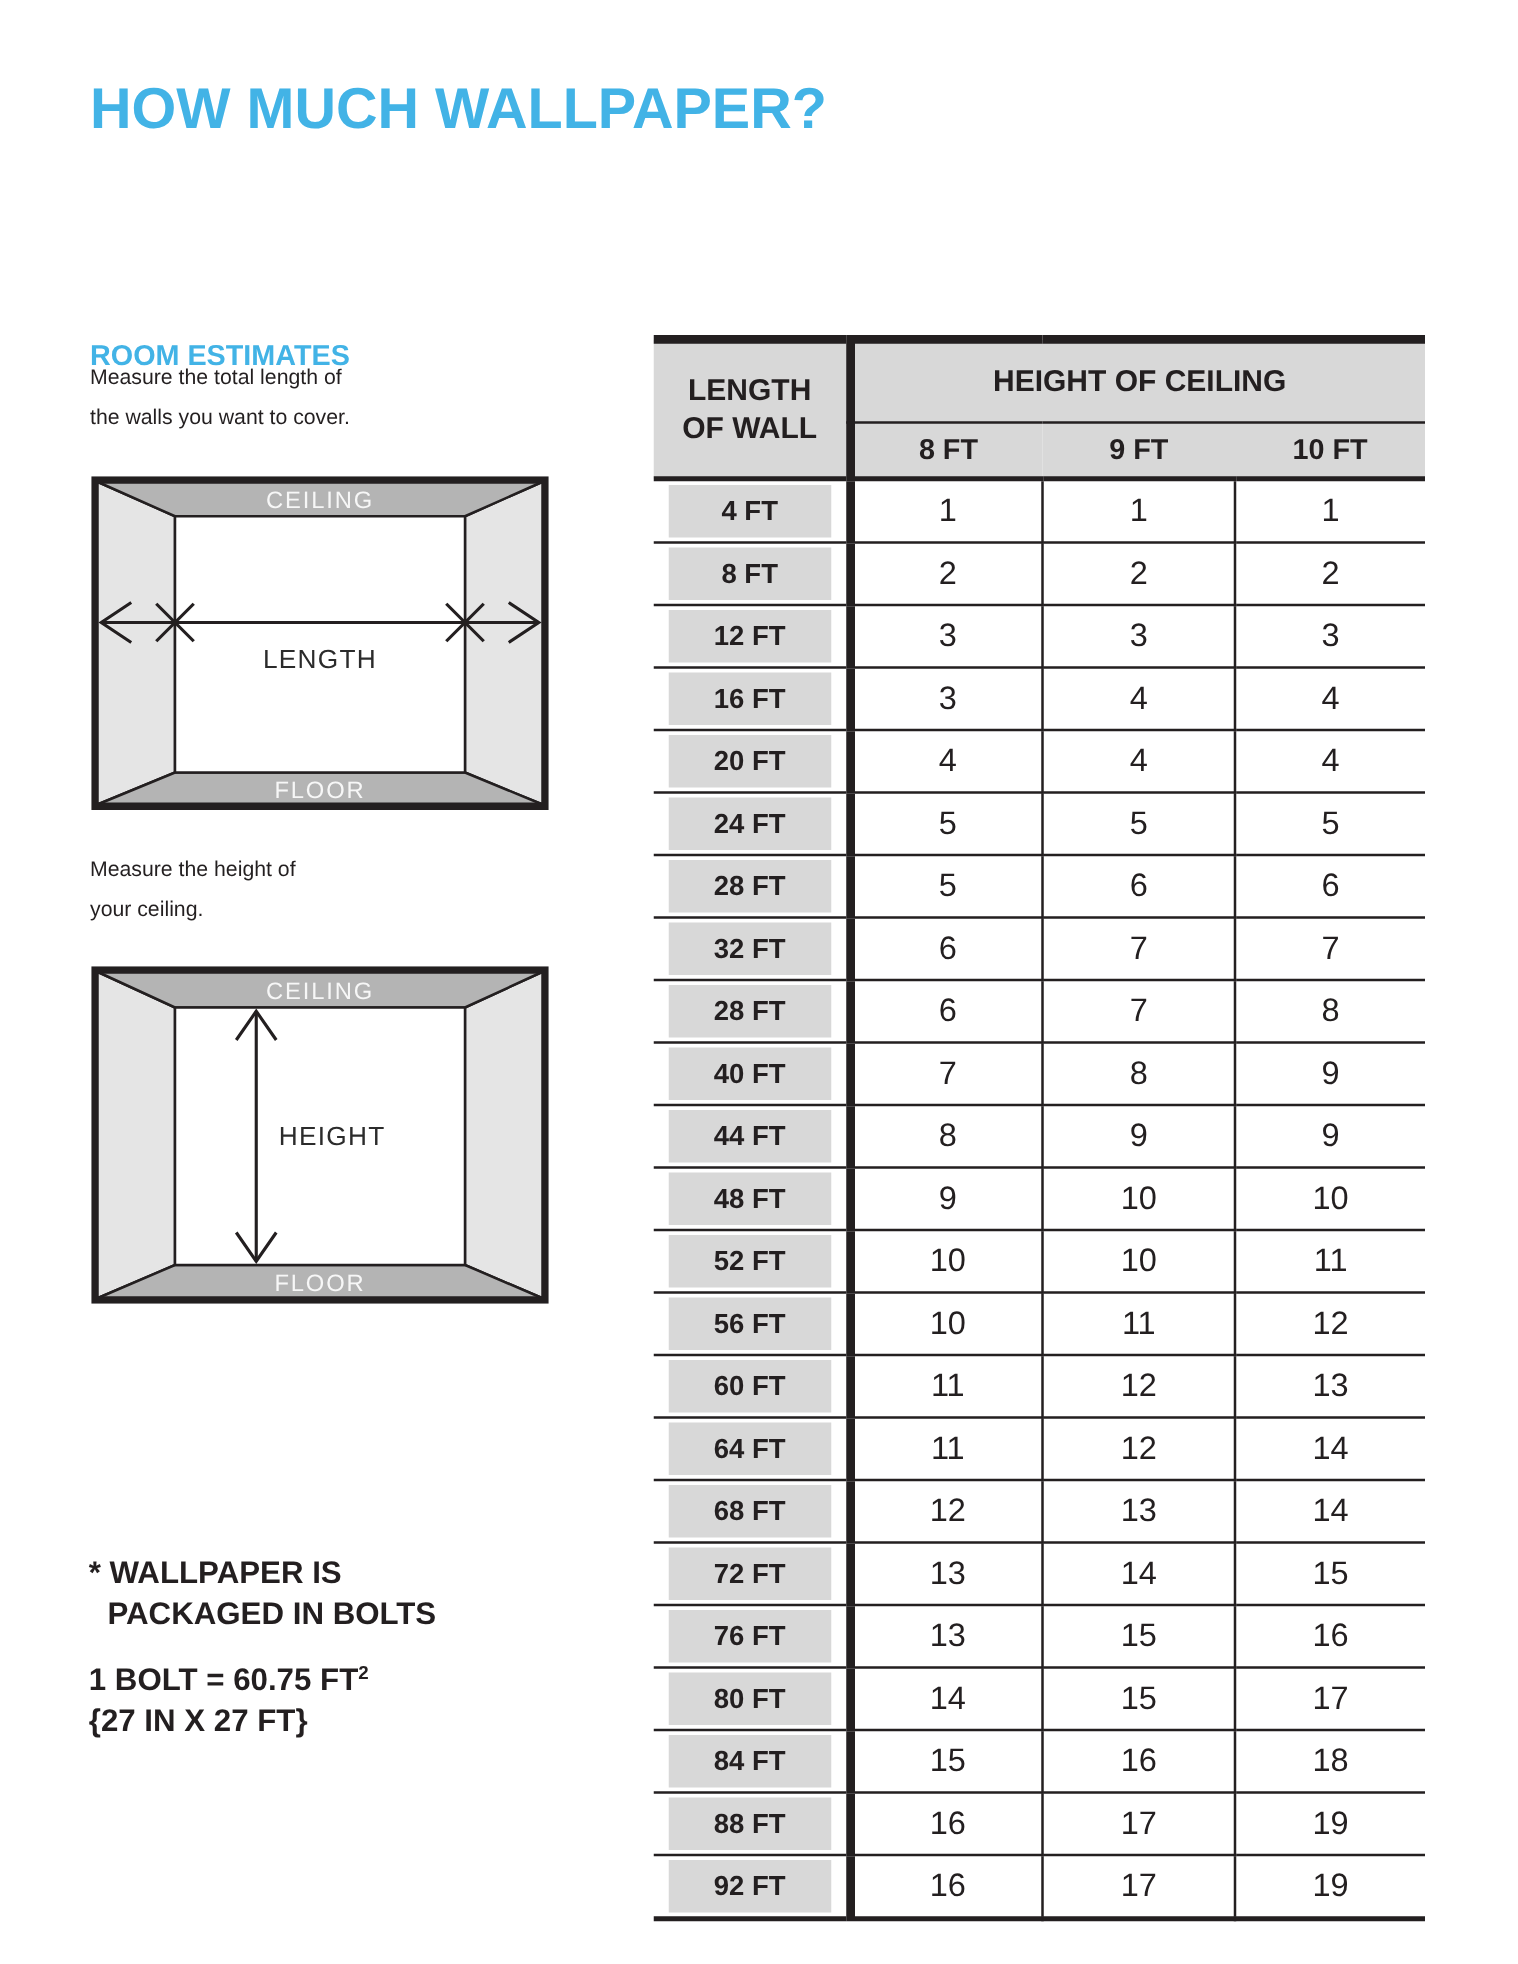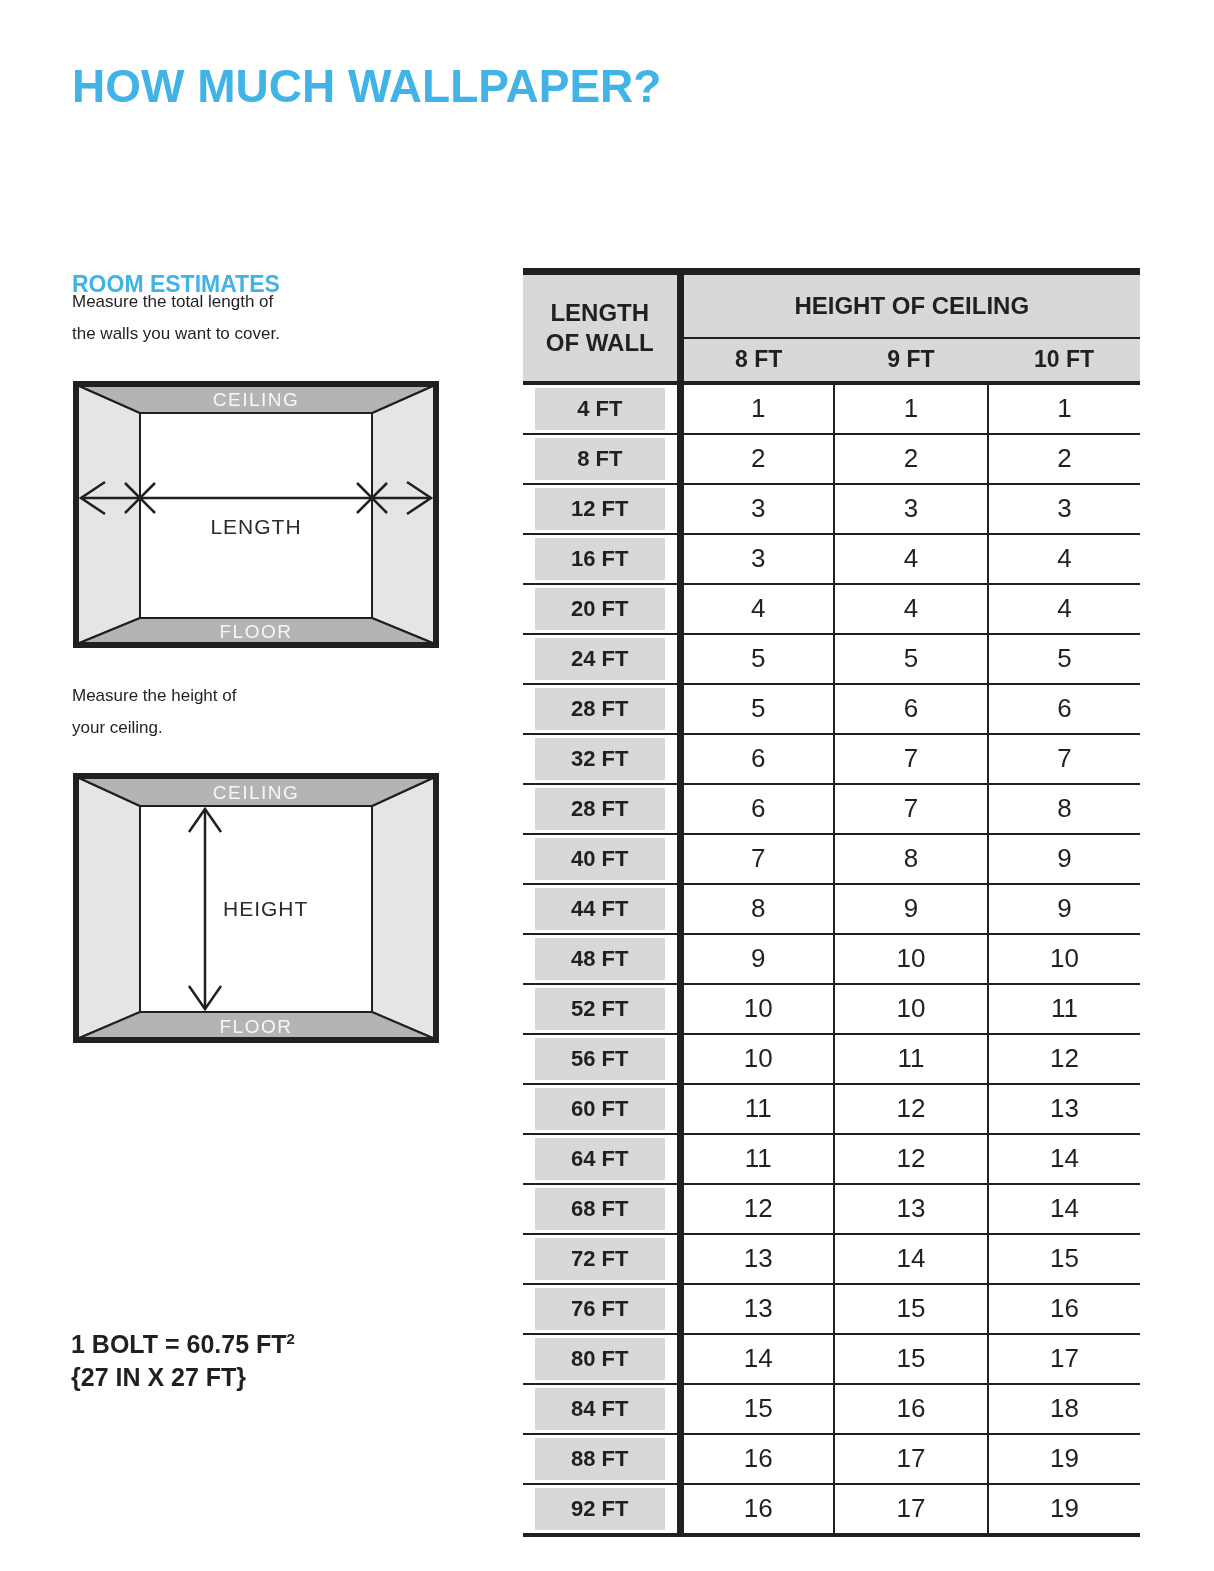--- a/index.html
+++ b/index.html
@@ -161,20 +161,24 @@
       <line x1="132" y1="36" x2="132" y2="236"></line>
       <polyline points="116,59 132,36 148,59"></polyline>
       <polyline points="116,213 132,236 148,213"></polyline>
     </g>
     <text class="diagram-label-light" x="183" y="26" text-anchor="middle">CEILING</text>
     <text class="diagram-label-dark" x="150" y="143" text-anchor="start">HEIGHT</text>
     <text class="diagram-label-light" x="183" y="260" text-anchor="middle">FLOOR</text>
   </svg>
 
 
+  <div class="footnote">
+    <div>* WALLPAPER IS</div>
+    <div class="footnote-line2">PACKAGED IN BOLTS</div>
+  </div>
 
   <div class="bolt-spec">
     <div><span>1 BOLT = 60.75 FT</span><sup>2</sup></div>
     <div>{27 IN X 27 FT}</div>
   </div>
 
   <div class="table-wrap">
     <table class="bolts">
       <colgroup>
         <col class="c-label">

